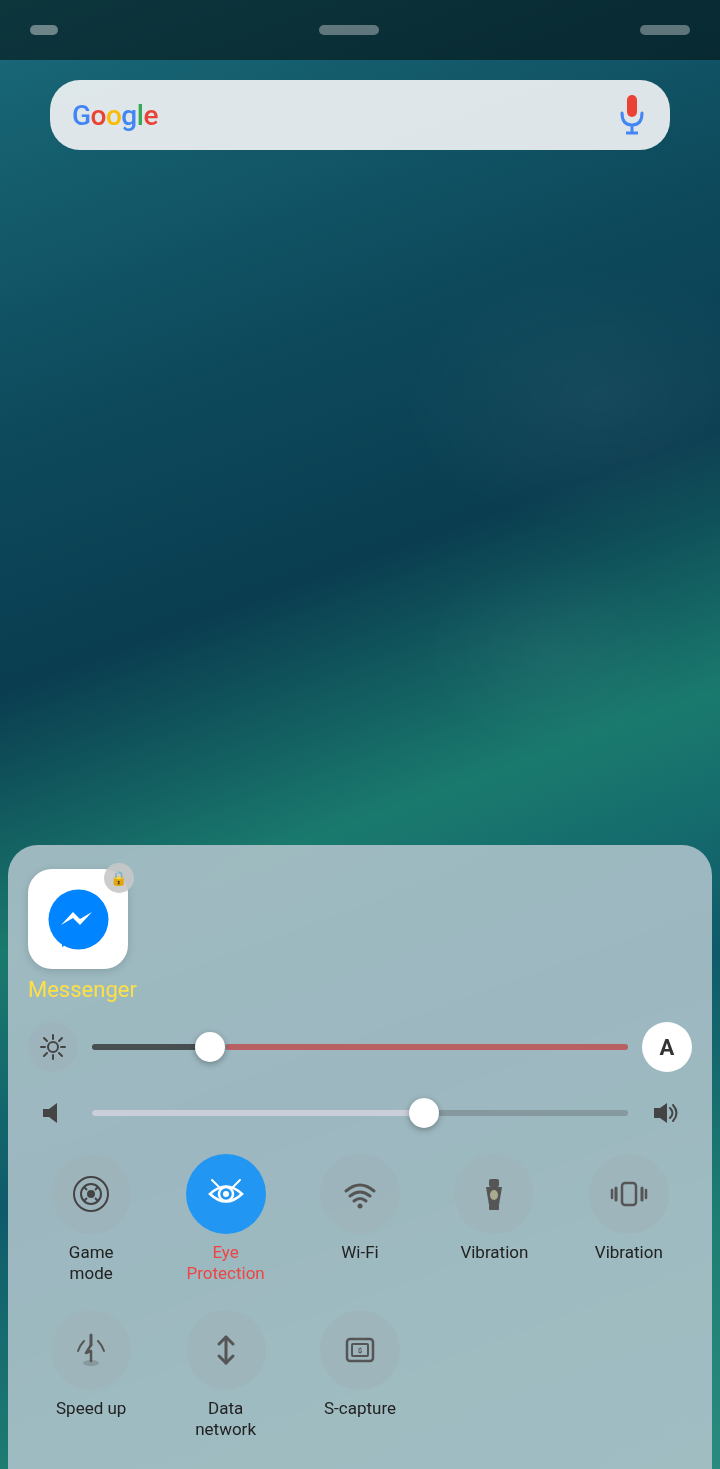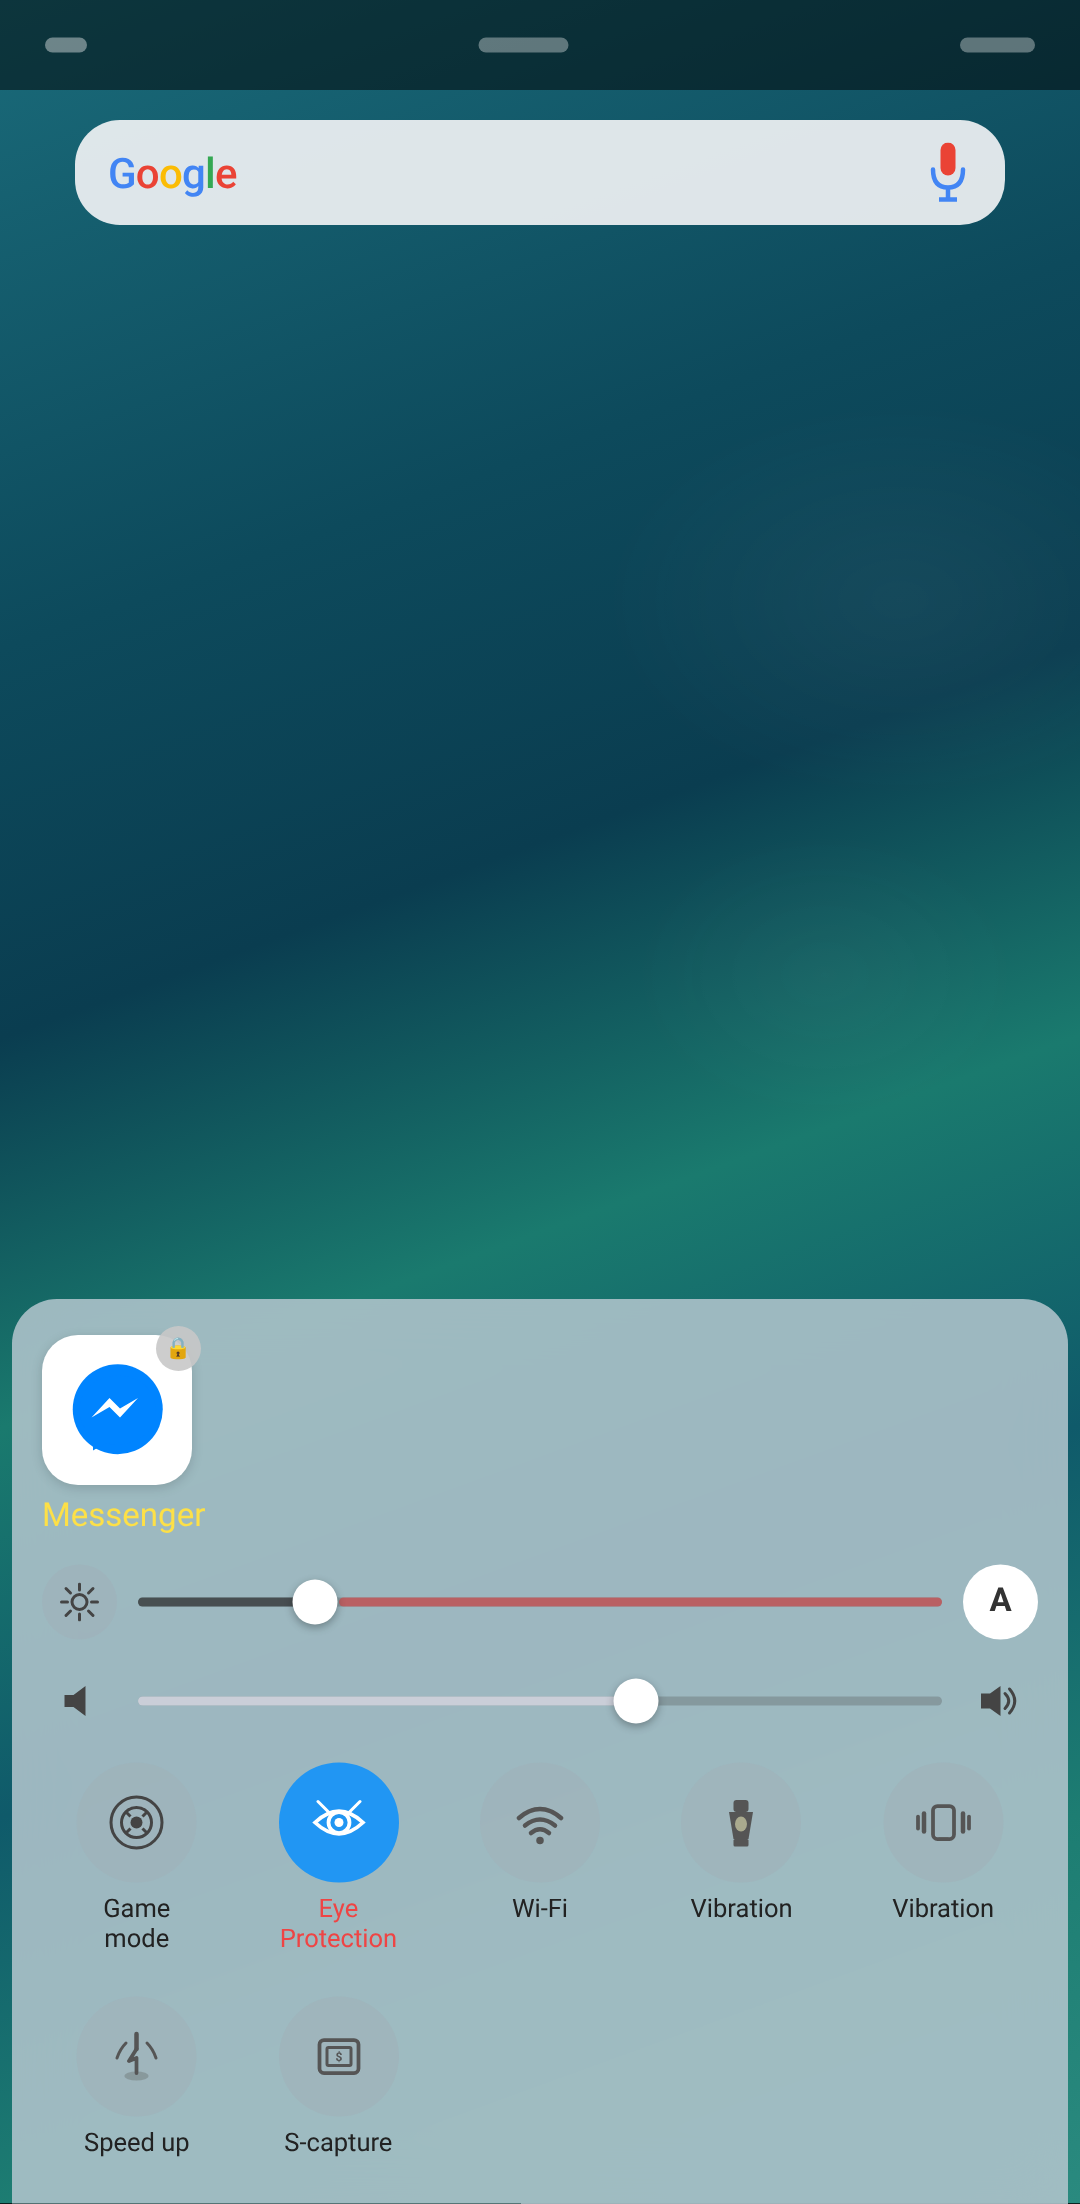--- a/index.html
+++ b/index.html
@@ -453,20 +453,30 @@
           <path d="M19 4 L19 14" stroke="#555" stroke-width="3" stroke-linecap="round"></path>
           <path d="M19 14 L14 22 L19 20 L19 30" stroke="#555" stroke-width="2.5" fill="none" stroke-linecap="round" stroke-linejoin="round"></path>
           <ellipse cx="19" cy="32" rx="8" ry="3" fill="#555" opacity="0.3"></ellipse>
           <path d="M6 20 Q8 14 12 10" stroke="#555" stroke-width="2" fill="none" stroke-linecap="round"></path>
           <path d="M32 20 Q30 14 26 10" stroke="#555" stroke-width="2" fill="none" stroke-linecap="round"></path>
         </svg>
       </div>
       <div class="toggle-label">Speed up</div>
     </div>
 
+    <div class="toggle-item">
+      <div class="toggle-circle">
+        <svg width="38" height="38" viewBox="0 0 38 38">
+          <line x1="19" y1="6" x2="19" y2="32" stroke="#555" stroke-width="3" stroke-linecap="round"></line>
+          <polyline points="12,13 19,6 26,13" fill="none" stroke="#555" stroke-width="3" stroke-linecap="round" stroke-linejoin="round"></polyline>
+          <polyline points="12,25 19,32 26,25" fill="none" stroke="#555" stroke-width="3" stroke-linecap="round" stroke-linejoin="round"></polyline>
+        </svg>
+      </div>
+      <div class="toggle-label">Data<br>network</div>
+    </div>
 
     <div class="toggle-item">
       <div class="toggle-circle">
         <svg width="38" height="38" viewBox="0 0 38 38">
           <rect x="6" y="8" width="26" height="22" rx="3" fill="none" stroke="#555" stroke-width="2.5"></rect>
           <rect x="11" y="13" width="16" height="12" rx="1" fill="none" stroke="#555" stroke-width="2"></rect>
           <text x="19" y="22" text-anchor="middle" font-size="8" fill="#555" font-weight="bold">$</text>
         </svg>
       </div>
       <div class="toggle-label">S-capture</div>

